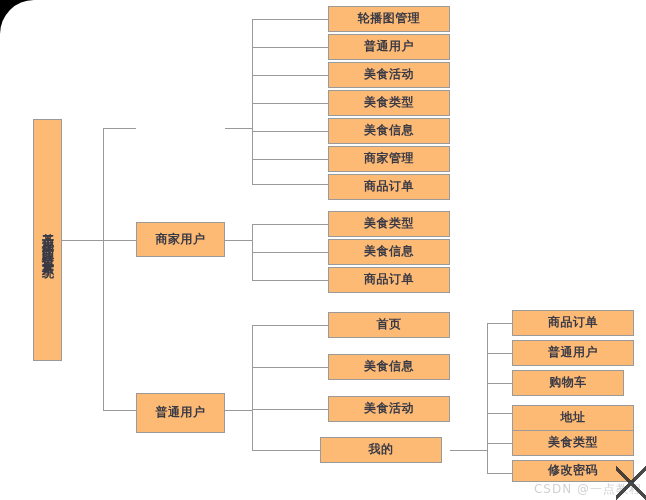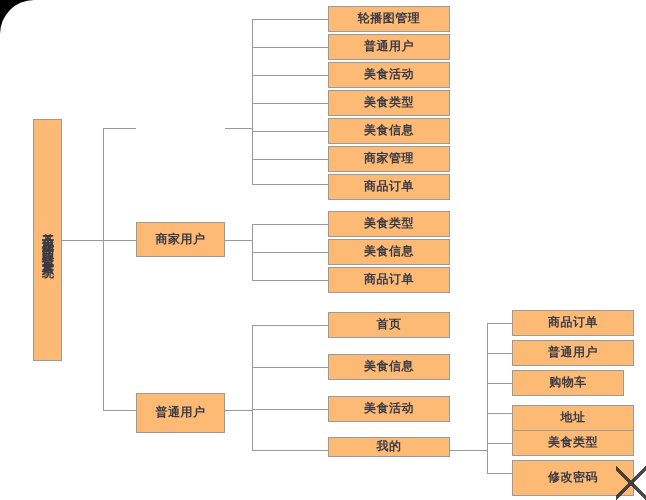--- a/index.html
+++ b/index.html
@@ -112,33 +112,34 @@
   <div class="conn h" style="left:225px; top:410px; width:27px;"></div>
   <div class="conn v" style="left:252px; top:325px; height:125px;"></div>
   <div class="conn h" style="left:252px; top:325px; width:76px;"></div>
   <div class="conn h" style="left:252px; top:367px; width:76px;"></div>
   <div class="conn h" style="left:252px; top:409px; width:76px;"></div>
   <div class="conn h" style="left:252px; top:450px; width:76px;"></div>
 
   <div class="node" style="left:328px; top:312px; width:122px; height:26px;">首页</div>
   <div class="node" style="left:328px; top:354px; width:122px; height:26px;">美食信息</div>
   <div class="node" style="left:328px; top:396px; width:122px; height:26px;">美食活动</div>
-  <div class="node" style="left:328px; top:437px; width:122px; height:20px;">我的</div>
+  <div class="node" style="left:320px; top:437px; width:122px; height:26px;">我的</div>
 
   <div class="conn h" style="left:450px; top:450px; width:37px;"></div>
   <div class="conn v" style="left:487px; top:323px; height:150px;"></div>
   <div class="conn h" style="left:487px; top:323px; width:25px;"></div>
   <div class="conn h" style="left:487px; top:353px; width:25px;"></div>
   <div class="conn h" style="left:487px; top:383px; width:25px;"></div>
   <div class="conn h" style="left:487px; top:413px; width:25px;"></div>
   <div class="conn h" style="left:487px; top:443px; width:25px;"></div>
   <div class="conn h" style="left:487px; top:473px; width:25px;"></div>
 
   <div class="node" style="left:512px; top:310px; width:122px; height:26px;">商品订单</div>
   <div class="node" style="left:512px; top:340px; width:122px; height:26px;">普通用户</div>
   <div class="node" style="left:512px; top:370px; width:112px; height:26px;">购物车</div>
   <div class="node" style="left:512px; top:376px; width:122px; height:26px;margin-top:29px;">地址</div>
   <div class="node" style="left:512px; top:430px; width:122px; height:26px;">美食类型</div>
-  <div class="node" style="left:512px; top:460px; width:122px; height:36px;">修改密码</div>
+  <div class="node" style="left:512px; top:460px; width:122px; height:22px;">修改密码</div>
 
+  <div id="watermark">CSDN @一点教程</div>
   <div id="corner-badge"></div>
 
 </div>
 
 </body></html>

